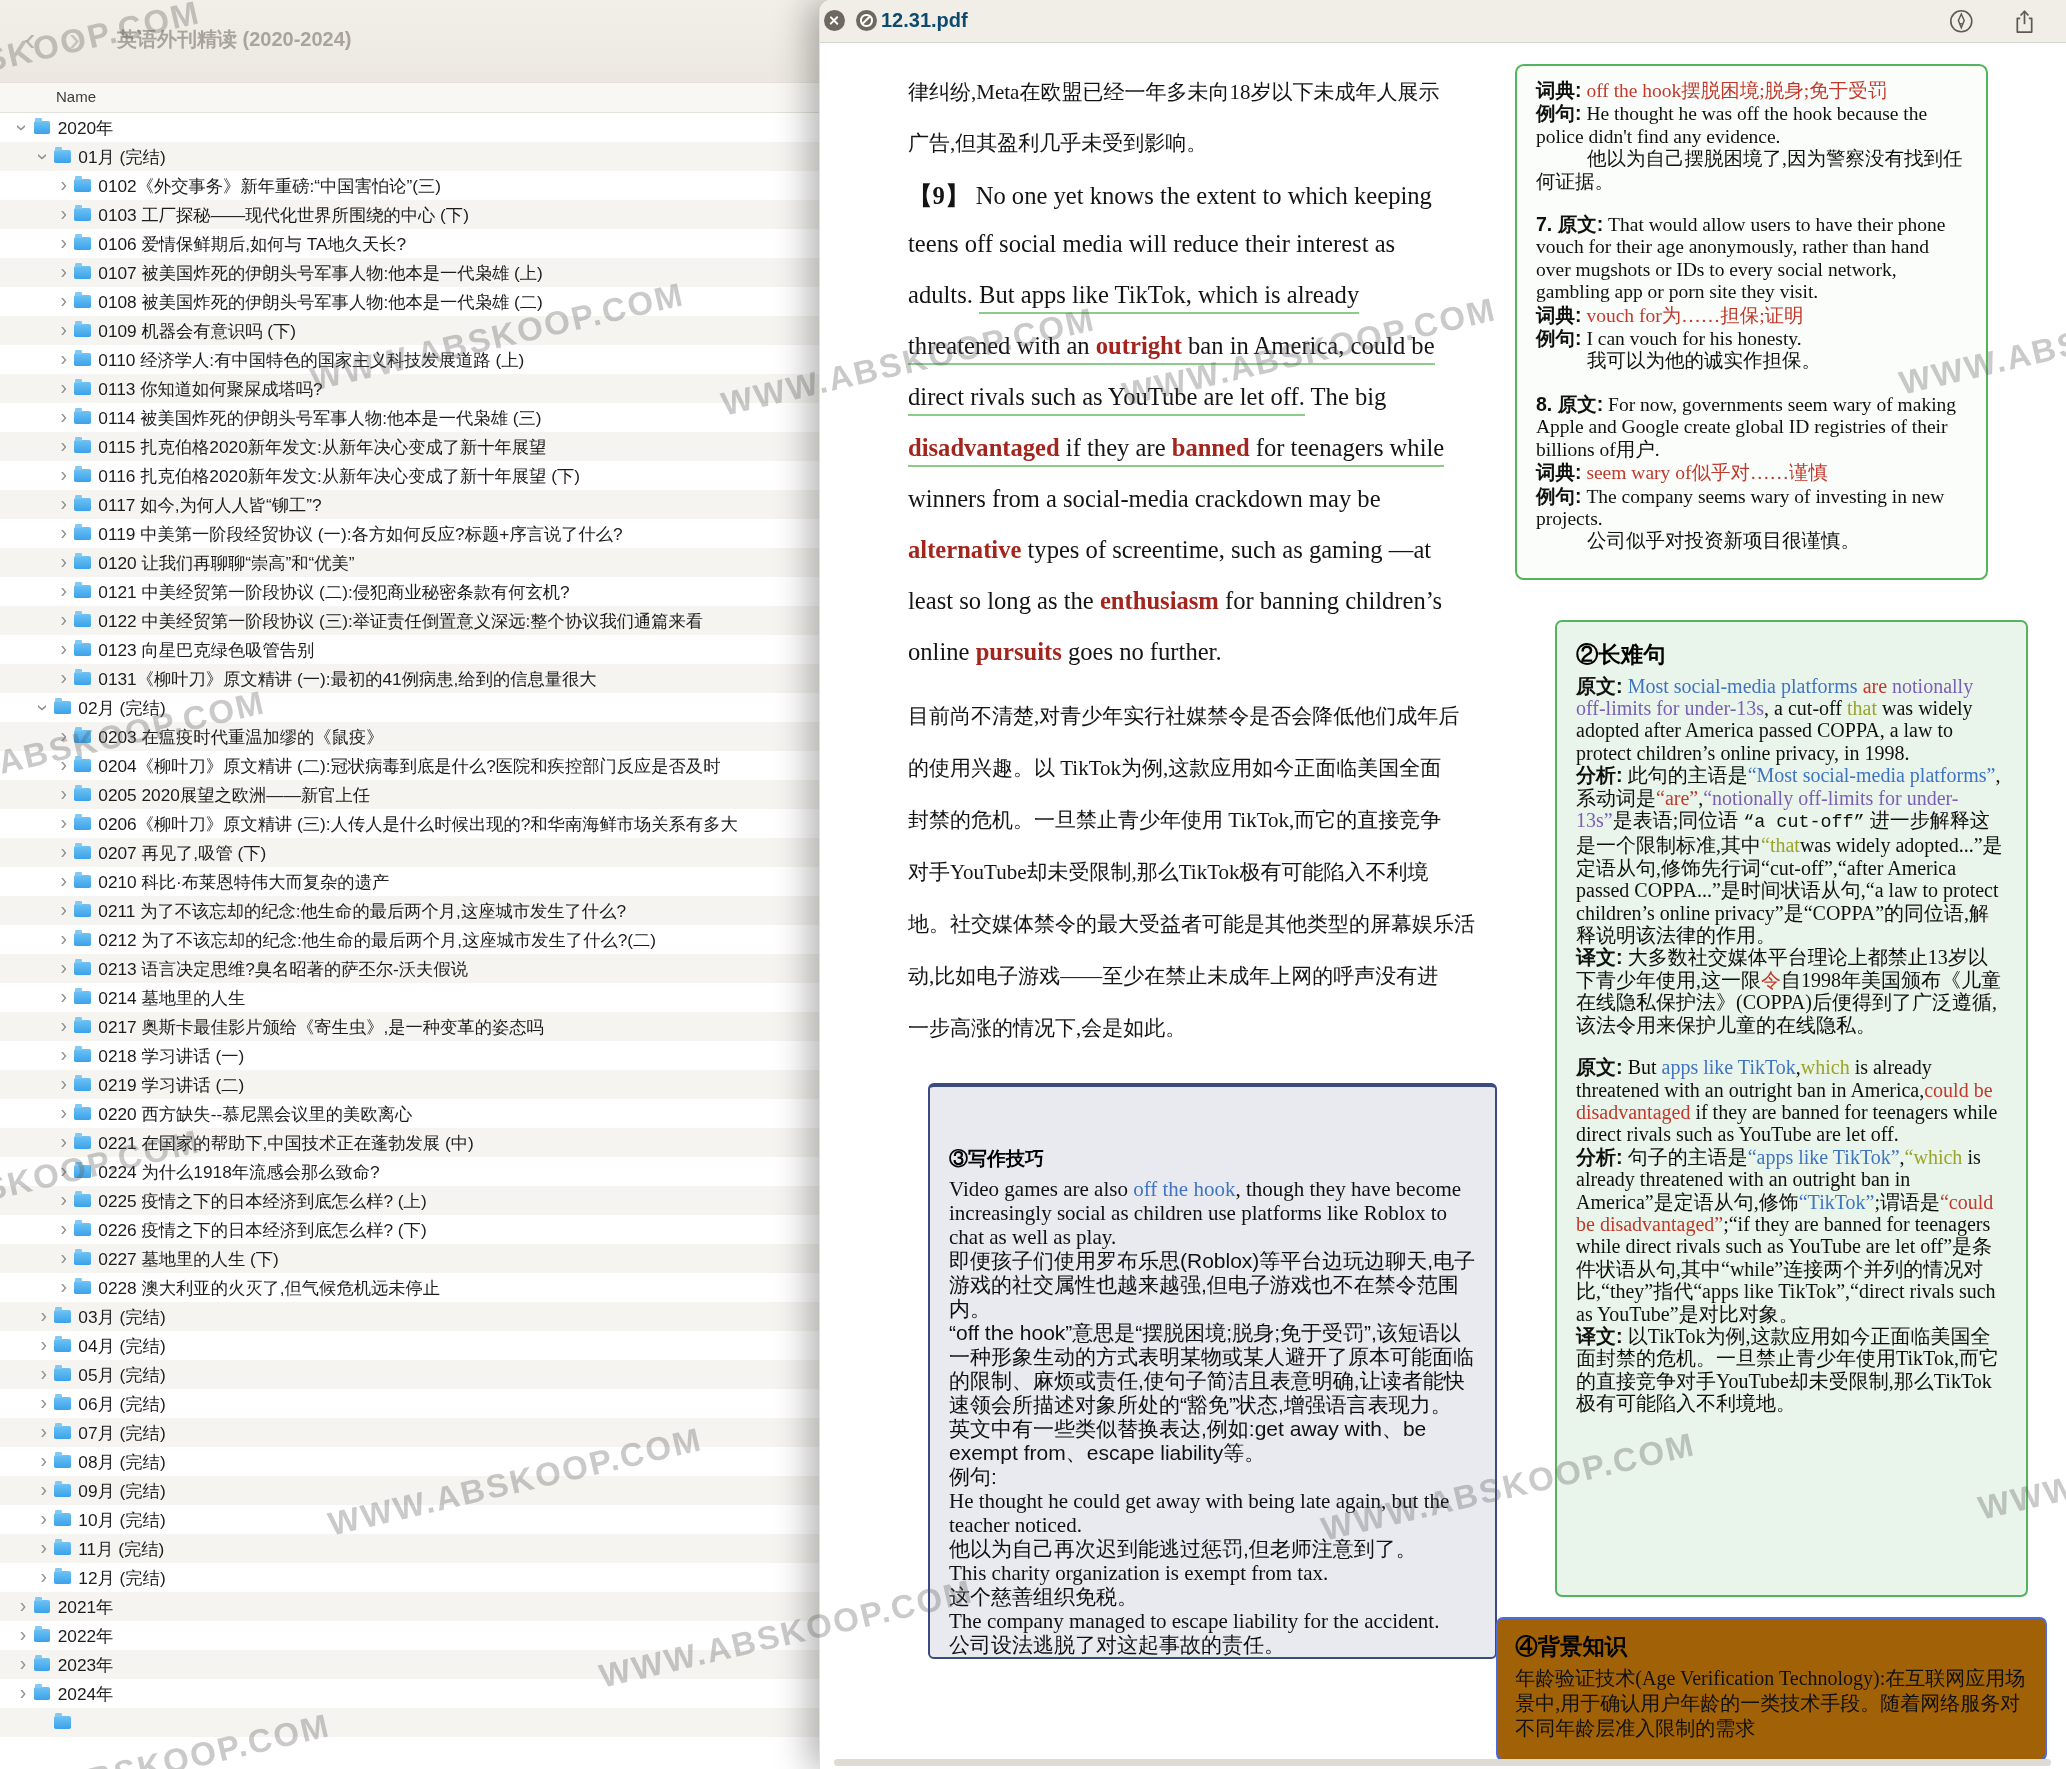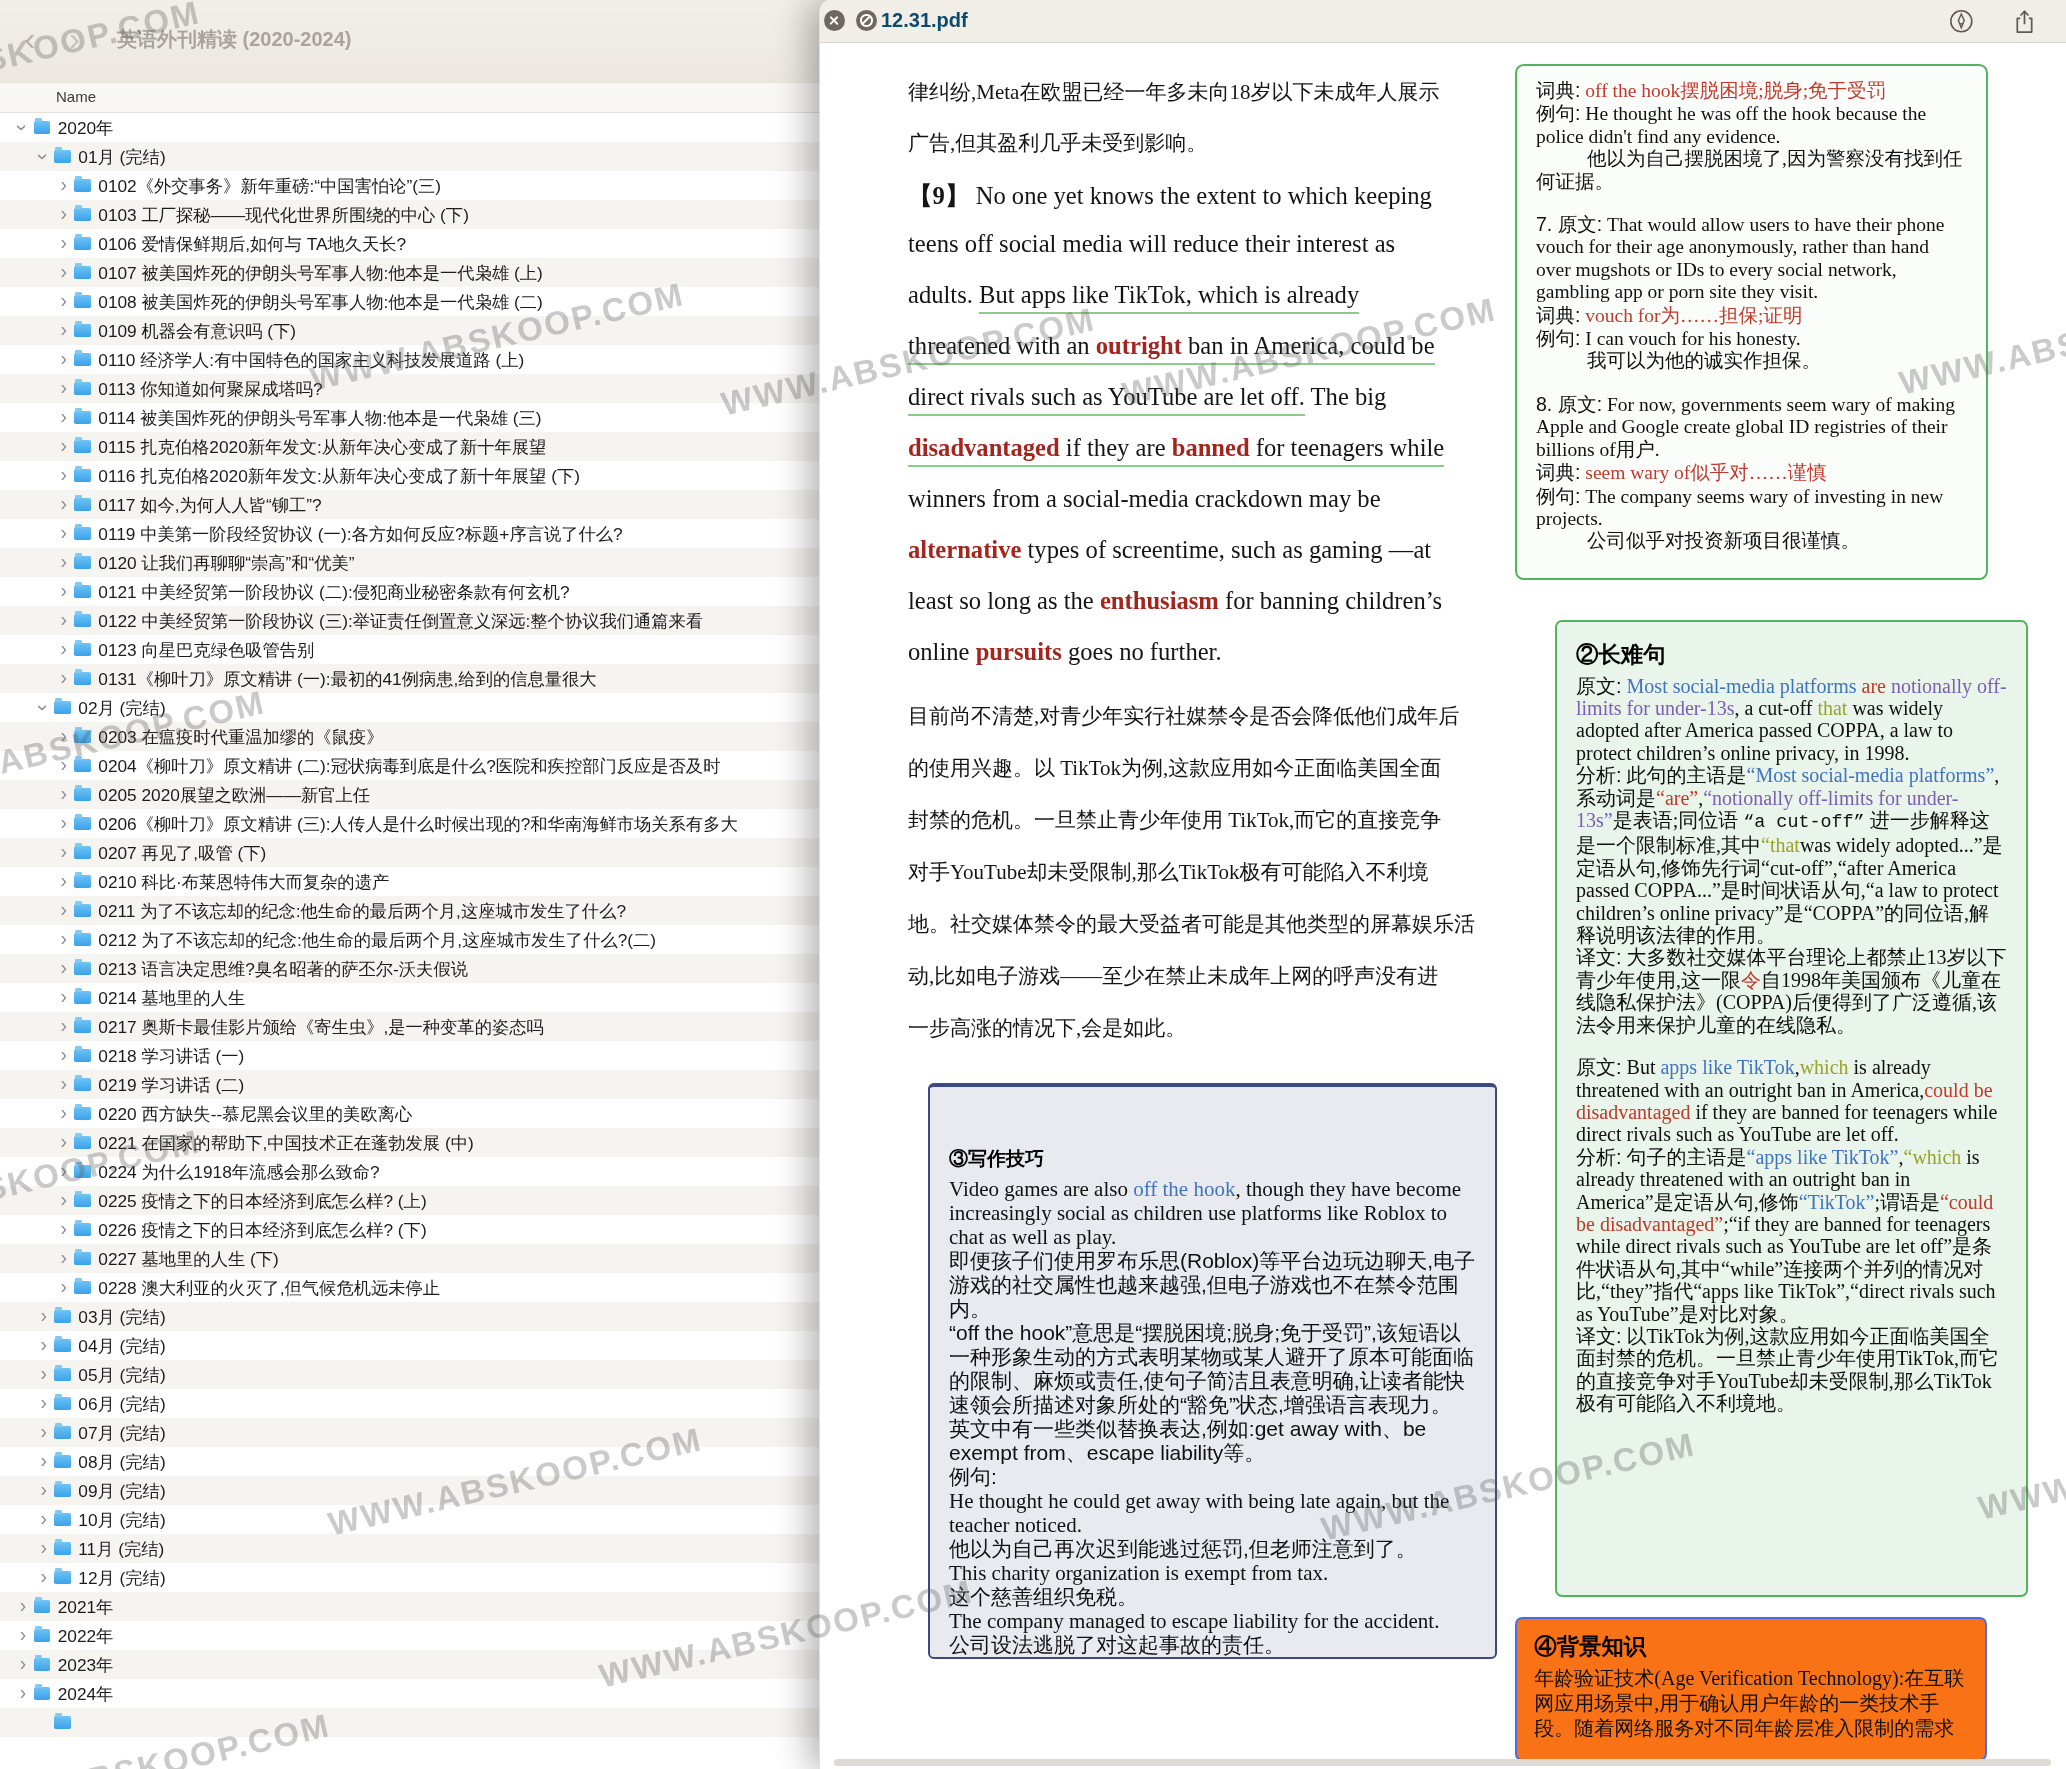--- a/index.html
+++ b/index.html
@@ -63,34 +63,34 @@
 
   .c-b{font-weight:700;}
   .c-rb{color:#a3261e;font-weight:700;}
   .c-u{border-bottom:2.9px solid #8ccb8c;padding-bottom:3.6px;}
   .c-blue{color:#3f74c2;}
   .c-red{color:#c0392b;}
   .c-purple{color:#7a5fb5;}
   .c-olive{color:#9aa32a;}
   .c-sf{font-family:"Liberation Serif",serif;}
   .c-mono{font-family:"Liberation Mono",monospace;font-size:0.92em;}
-  .c-lb{font-weight:400;font-family:"Liberation Sans",sans-serif;}
+  .c-lb{font-weight:700;font-family:"Liberation Sans",sans-serif;}
 
   .annot{position:absolute;box-sizing:border-box;overflow:hidden;}
   .annot .para{margin:0;}
   .para.gap{height:20px;}
   .para.indent{text-indent:51px;}
   .para.heading{font:700 22.4px "Liberation Sans",sans-serif;color:#000;margin-bottom:4.3px;}
 
   #vocab-box{left:695px;top:21px;width:473px;height:516px;border:2.2px solid #52b55e;border-radius:8.7px;
       background:#fbfdfb;padding:13px 19px;font:19.5px/22.4px "Liberation Serif",serif;color:#101010;}
   #sentence-box{left:695px;top:577px;width:473px;height:977px;border:2.2px solid #52b55e;border-radius:7px;
       background:#e9f4ea;padding:17.3px 19px;font:20px/22.4px "Liberation Serif",serif;color:#101010;margin-left:40px;}
-  #background-box{left:695px;top:1574px;width:472px;height:144px;border:2.9px solid #4a6ce0;border-radius:7.2px;
-      background:#f97316;padding:11.6px 17.3px;font:20px/25px "Liberation Serif",serif;color:#101010;}
+  #background-box{left:676px;top:1574px;width:551px;height:144px;border:2.9px solid #4a6ce0;border-radius:7.2px;
+      background:#a16207;padding:11.6px 17.3px;font:20px/25px "Liberation Serif",serif;color:#101010;}
   #writing-box{left:108px;top:1040px;width:569px;height:576px;border:2.2px solid #3c4a82;border-top-width:4.3px;border-radius:5.8px;
       background:#e9eaf0;padding:14.4px 19px;font:21px/24px "Liberation Sans",sans-serif;color:#101010;}
   #writing-box .para.heading{font-size:19px;margin-top:45px;}
 
   #pdf-hscroll{position:absolute;left:14.4px;right:17.3px;bottom:4.3px;height:6.5px;border-radius:3.6px;background:#dedbd4;}
 </style>
 </head>
 <body>
 
 <div id="canvas">

